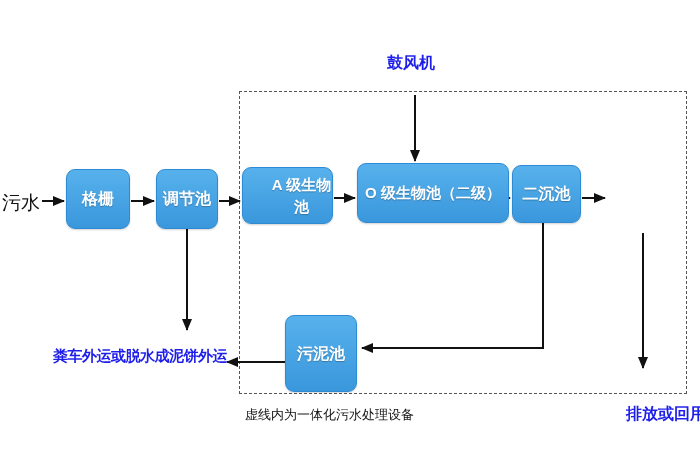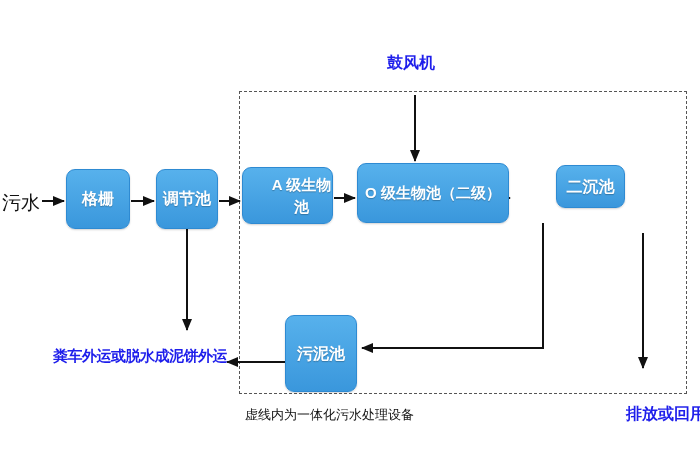--- a/index.html
+++ b/index.html
@@ -17,21 +17,21 @@
     border:1.5px solid #2e8ad2;border-radius:9px;
     color:#fff;font-weight:bold;text-align:center;
     text-shadow:0 1px 1px rgba(0,0,0,0.25);
     box-shadow:0 1px 2px rgba(0,0,0,0.18);
     box-sizing:border-box;line-height:1.45;
   }
   .node-screen{left:66px;top:169px;width:64px;height:60px;font-size:16px;justify-content:center;}
   .node-regulating{left:156px;top:169px;width:62px;height:60px;font-size:16px;}
   .node-abio{left:242px;top:167px;width:91px;height:57px;font-size:15px;padding-left:28px;}
   .node-obio{left:357px;top:163px;width:152px;height:60px;font-size:15px;}
-  .node-sed{left:512px;top:165px;width:69px;height:43px;font-size:16px;margin-left:44px;}
+  .node-sed{left:512px;top:165px;width:69px;height:58px;font-size:16px;}
   .node-clear{left:607px;top:163px;width:73px;height:70px;font-size:16px;flex-direction:column;}
   .node-sludge{left:285px;top:315px;width:72px;height:77px;font-size:16px;}
   .lbl{position:absolute;white-space:nowrap;}
   .lbl-influent{left:2px;top:190px;font-size:19px;font-weight:normal;color:#111;}
   .lbl-blower{left:387px;top:53px;font-size:16px;font-weight:bold;color:#1e1eeb;}
   .lbl-sludge-out{left:53px;top:347px;font-size:15px;font-weight:bold;color:#1e1eeb;letter-spacing:-0.5px;}
   .lbl-caption{left:245px;top:406px;font-size:13px;color:#111;}
   .lbl-effluent{left:626px;top:404px;font-size:16px;font-weight:bold;color:#1e1eeb;}
   svg.flow{position:absolute;left:0;top:0;pointer-events:none;}
   svg.flow path{stroke:#111;stroke-width:2;fill:none;}

